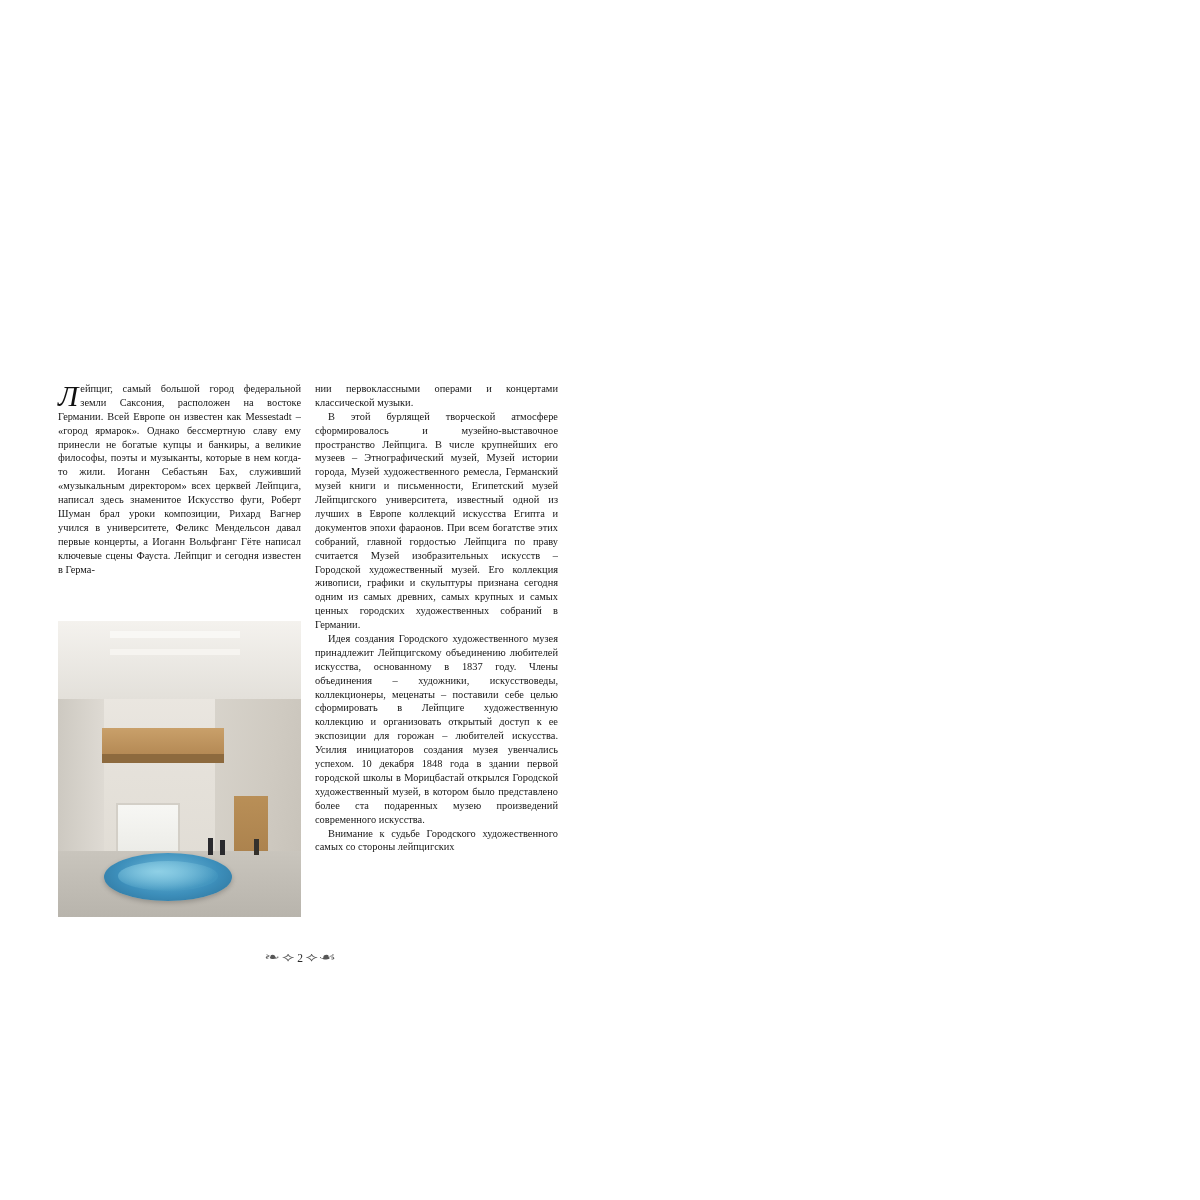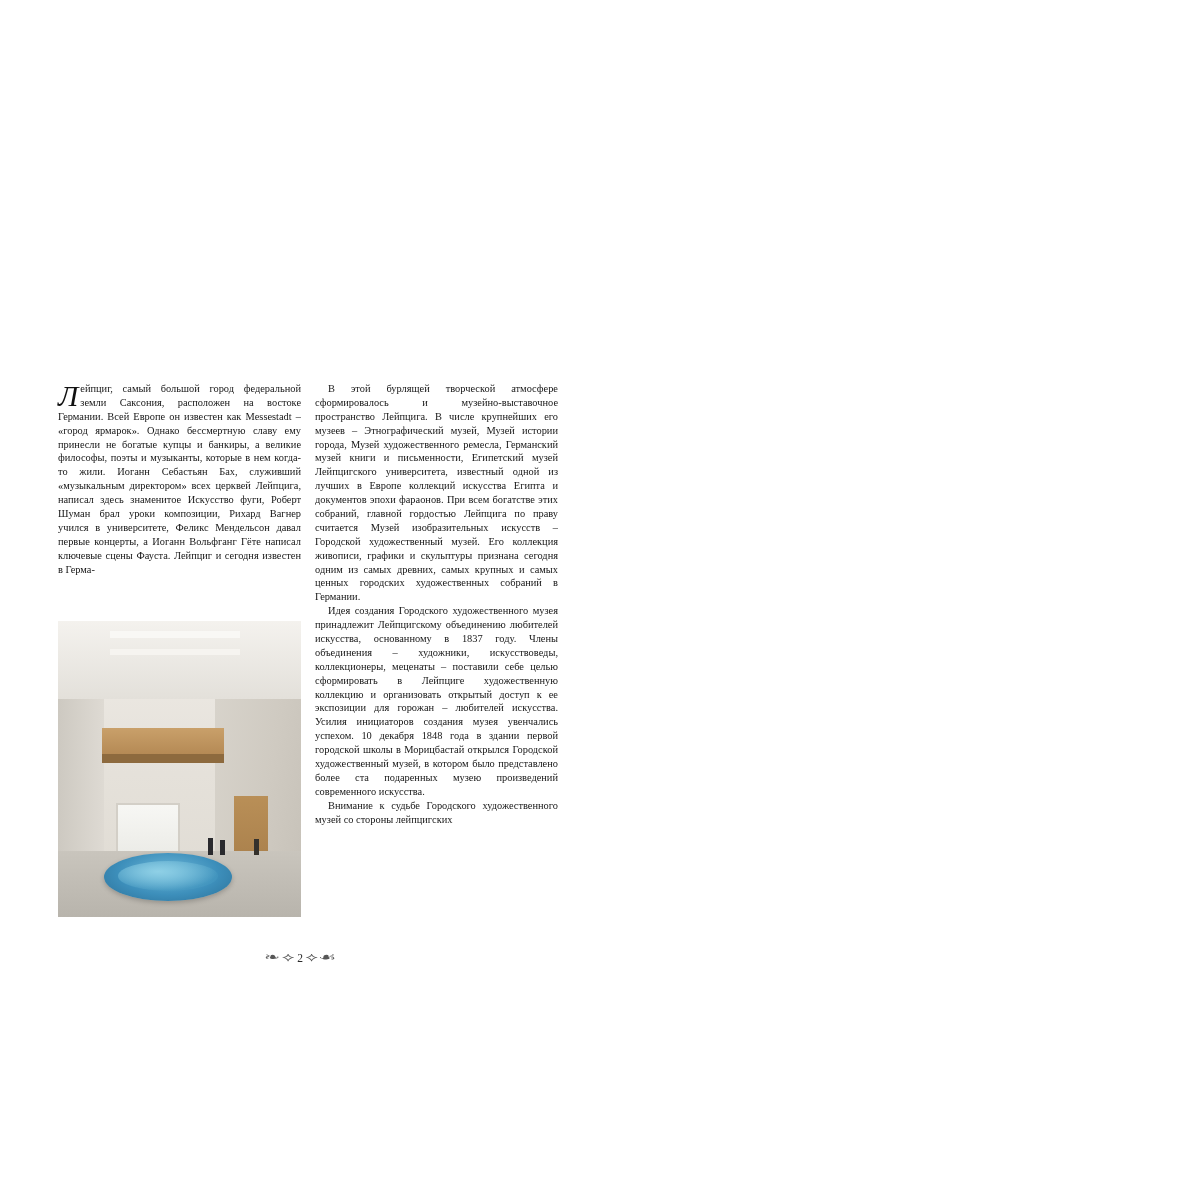--- a/index.html
+++ b/index.html
@@ -175,23 +175,24 @@
 
 <div class="spread">
 
   <div class="page page-left">
 
     <div class="col" id="lp-col1">
       <p class="noind"><span class="dropcap">Л</span><span>ейпциг, самый большой город федеральной земли Саксония, расположен на востоке Германии. Всей Европе он известен как Messestadt – «город ярмарок». Однако бессмертную славу ему принесли не богатые купцы и банкиры, а великие философы, поэты и музыканты, которые в нем когда-то жили. Иоганн Себастьян Бах, служивший «музыкальным директором» всех церквей Лейпцига, написал здесь знаменитое Искусство фуги, Роберт Шуман брал уроки композиции, Рихард Вагнер учился в университете, Феликс Мендельсон давал первые концерты, а Иоганн Вольфганг Гёте написал ключевые сцены Фауста. Лейпциг и сегодня известен в Герма-</span></p>
     </div>
 
     <div class="col" id="lp-col2">
+      <p class="noind">нии первоклассными операми и концертами классической музыки.</p>
       <p>В этой бурлящей творческой атмосфере сформировалось и музейно-выставочное пространство Лейпцига. В числе крупнейших его музеев – Этнографический музей, Музей истории города, Музей художественного ремесла, Германский музей книги и письменности, Египетский музей Лейпцигского университета, известный одной из лучших в Европе коллекций искусства Египта и документов эпохи фараонов. При всем богатстве этих собраний, главной гордостью Лейпцига по праву считается Музей изобразительных искусств – Городской художественный музей. Его коллекция живописи, графики и скульптуры признана сегодня одним из самых древних, самых крупных и самых ценных городских художественных собраний в Германии.</p>
       <p>Идея создания Городского художественного музея принадлежит Лейпцигскому объединению любителей искусства, основанному в 1837 году. Члены объединения – художники, искусствоведы, коллекционеры, меценаты – поставили себе целью сформировать в Лейпциге художественную коллекцию и организовать открытый доступ к ее экспозиции для горожан – любителей искусства. Усилия инициаторов создания музея увенчались успехом. 10 декабря 1848 года в здании первой городской школы в Морицбастай открылся Городской художественный музей, в котором было представлено более ста подаренных музею произведений современного искусства.</p>
-      <p>Внимание к судьбе Городского художественного музей со стороны лейпцигских</p>
+      <p>Внимание к судьбе Городского художественного самых со стороны лейпцигских</p>
     </div>
 
     <div class="photo" id="photo-left">
       <div class="hall">
         <div class="wall-l"></div>
         <div class="wall-r"></div>
         <div class="ceil"></div>
         <div class="ceil-slot"></div>
         <div class="ceil-slot2"></div>
         <div class="balcony"></div>

